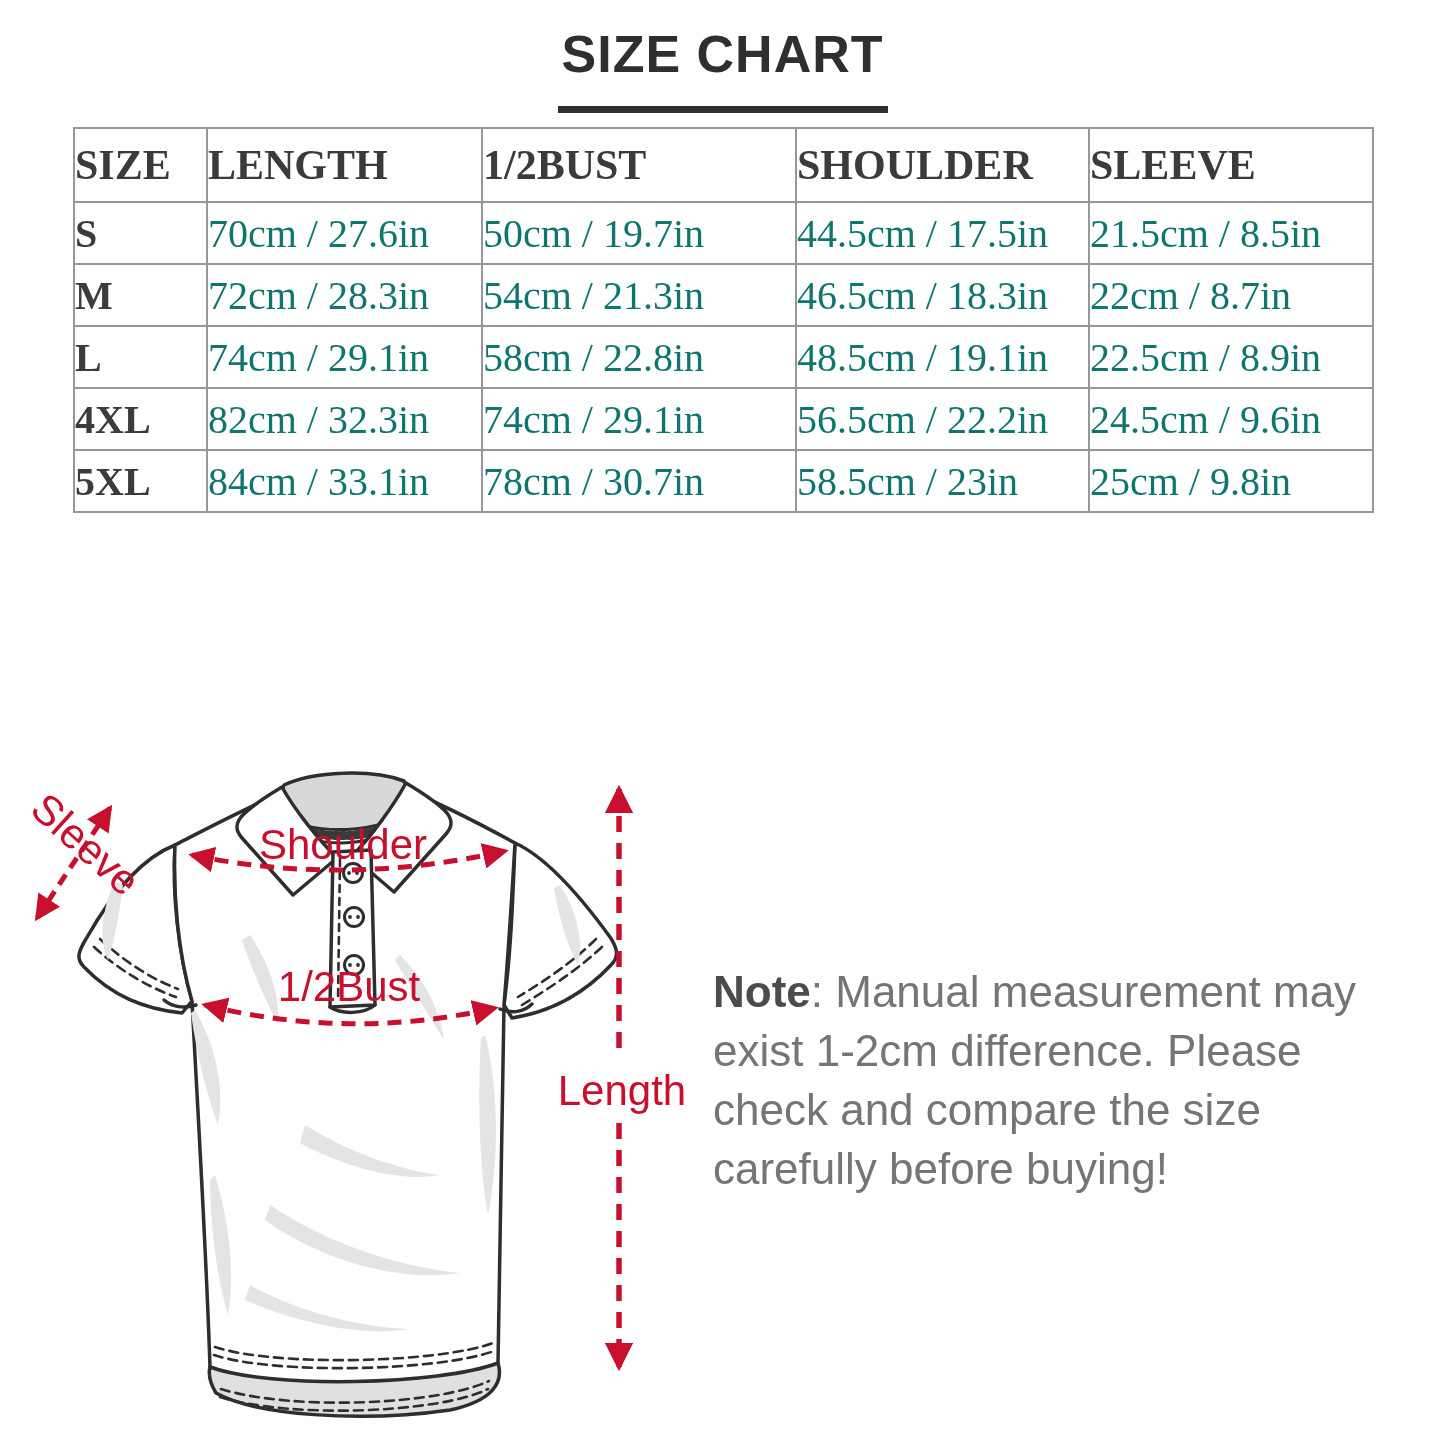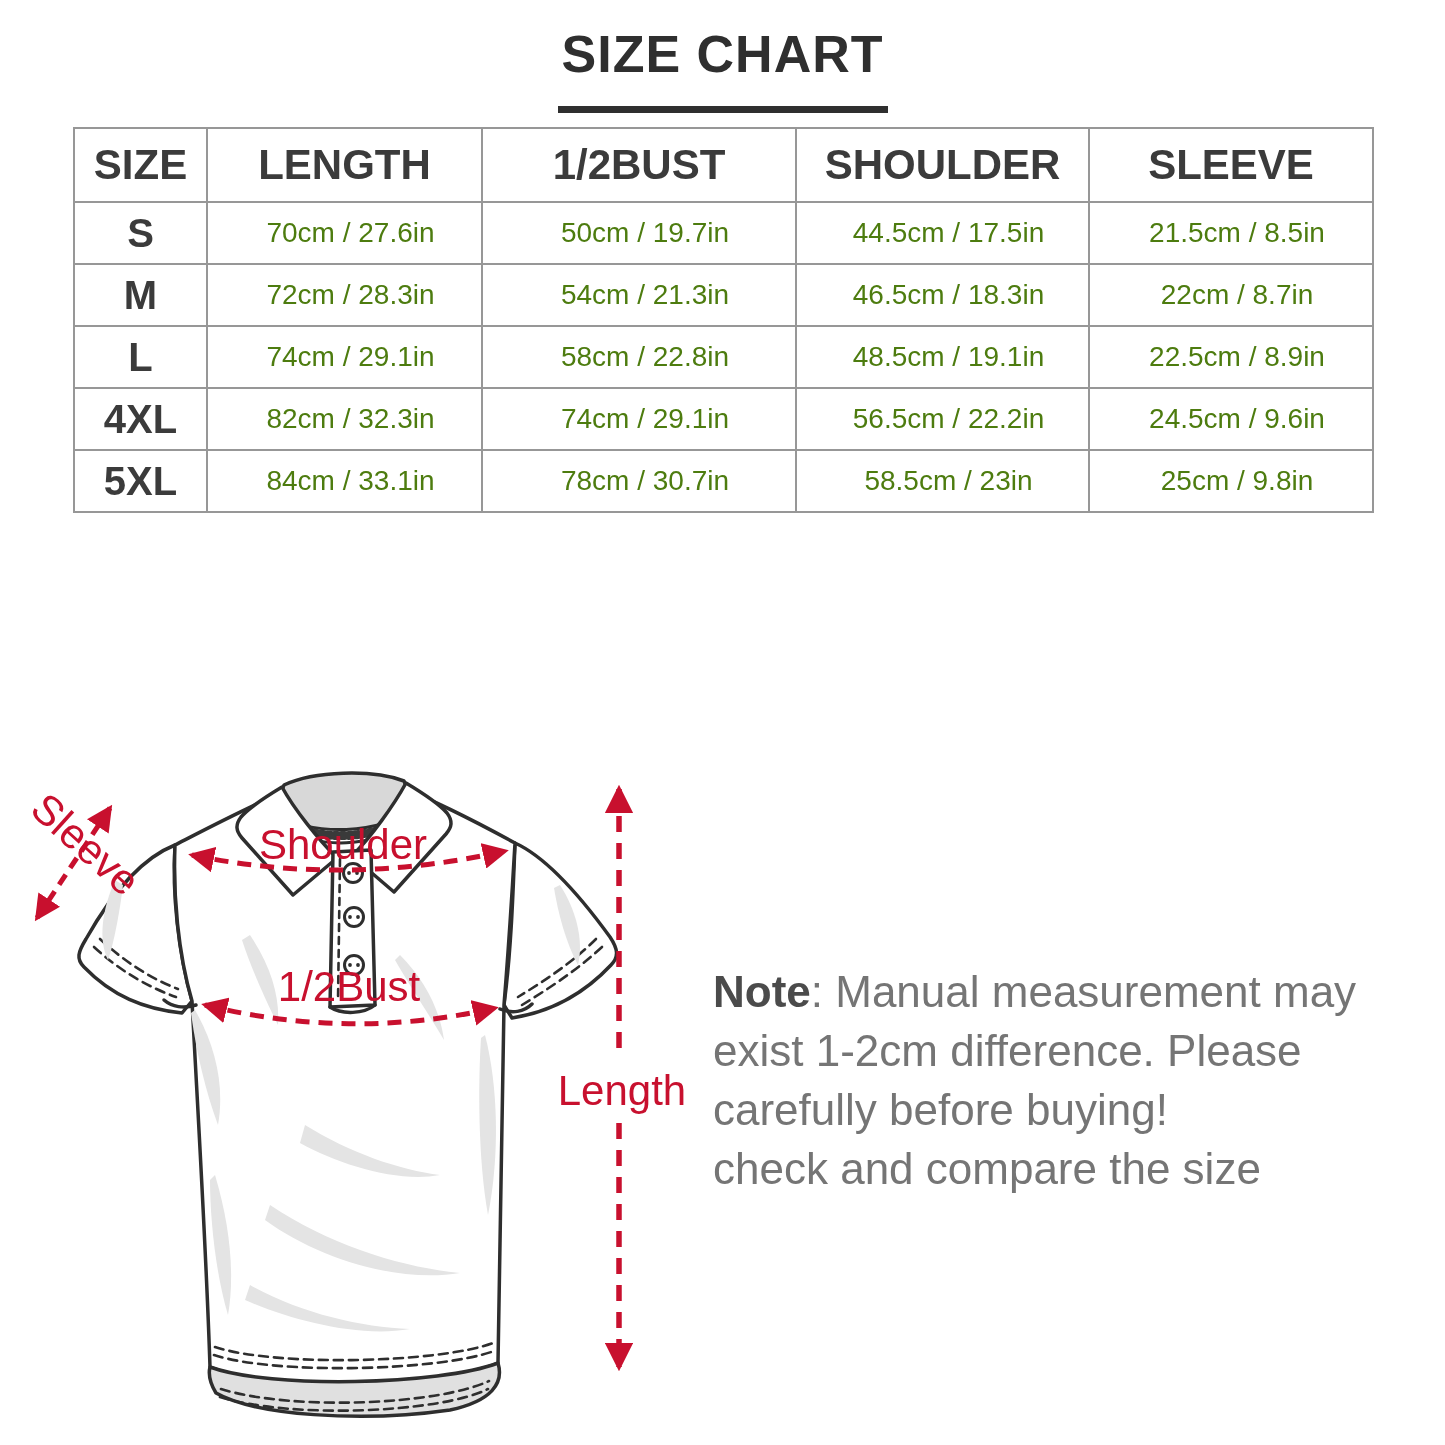--- a/index.html
+++ b/index.html
@@ -13,26 +13,26 @@
     font-size:52px;font-weight:bold;letter-spacing:1px;color:#2f2f2f;
     border-bottom:7px solid #2f2f2f;
   }
 
   
   .size-table{
     position:absolute;left:73px;top:127px;width:1299px;
     border-collapse:collapse;table-layout:fixed;
   }
   .size-table th,.size-table td{
-    border:2px solid #979797;text-align:center;vertical-align:middle;padding:0;
-    overflow:hidden;white-space:nowrap;
+    border:2px solid #979797;text-align:left;vertical-align:middle;padding:0;
+    overflow:hidden;white-space:nowrap;font-family:Liberation Serif, serif;
   }
   .size-table thead th{height:72px;font-size:42px;font-weight:bold;color:#3b3b3b;}
   .size-table tbody th{height:60px;font-size:40px;font-weight:bold;color:#3b3b3b;}
-  .size-table tbody td{height:60px;font-size:28px;font-weight:normal;color:#4d7c0f;padding-left:12px;}
+  .size-table tbody td{height:60px;font-size:40px;font-weight:normal;color:#0f766e;}
 
   
   .diagram{position:absolute;left:20px;top:755px;width:680px;height:690px;}
   .red-label{font-family:"Liberation Sans", sans-serif;font-size:42px;fill:#c8102e;}
 
   
   .note{position:absolute;left:713px;top:962px;width:660px;}
   .note p{margin:0;font-size:44px;line-height:59px;color:#757575;font-weight:normal;}
   .note .note-label{font-weight:bold;color:#4b4b4b;}
 </style>
@@ -180,17 +180,17 @@
       <text class="red-label" x="323" y="104" text-anchor="middle">Shoulder</text>
       <text class="red-label" x="329" y="246" text-anchor="middle">1/2Bust</text>
       <text class="red-label" x="602" y="350" text-anchor="middle">Length</text>
       <text class="red-label" transform="translate(56,100) rotate(42)" text-anchor="middle">Sleeve</text>
     </g>
   </svg>
 
   <div class="note">
     <p><span class="note-label">Note</span><span>: Manual measurement may</span></p>
     <p>exist 1-2cm difference. Please</p>
+    <p>check and compare the size</p>
     <p>carefully before buying!</p>
-    <p>check and compare the size</p>
   </div>
 
 </div>
 
 </body></html>

